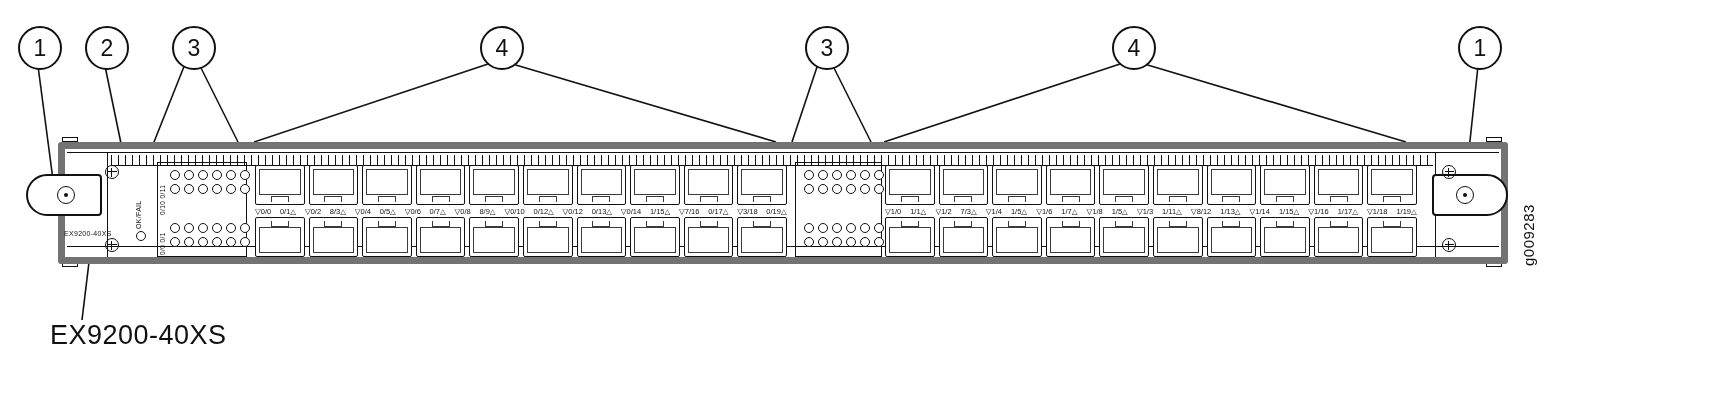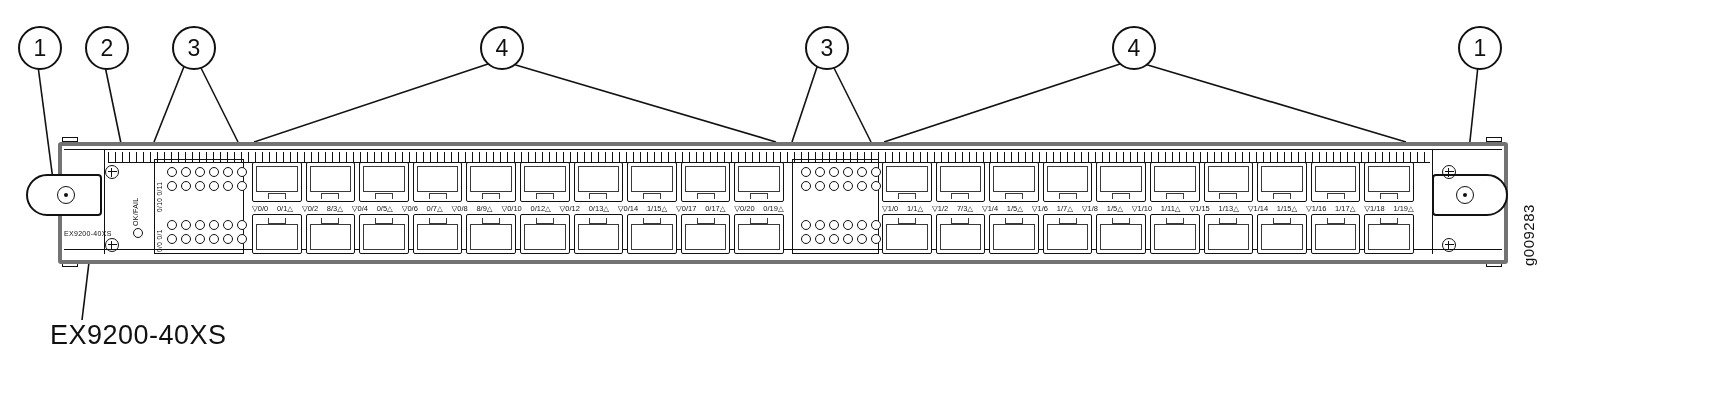--- a/index.html
+++ b/index.html
@@ -14,21 +14,21 @@
     border:2.6px solid #111; border-radius:50%;
     display:flex; align-items:center; justify-content:center;
     font-size:23px; background:#fff; z-index:5;
   }
   
   #leads{position:absolute; left:0; top:0; z-index:1;}
   #leads line{stroke:#111; stroke-width:1.6px;}
   
   #chassis{
     position:absolute; left:58px; top:142px; width:1450px; height:122px;
-    border:4px solid #737373; border-radius:3px; background:#fff; z-index:2; box-sizing:border-box;
+    border:7px solid #737373; border-radius:3px; background:#fff; z-index:2; box-sizing:border-box;
   }
   .innerline-top{position:absolute; left:2px; right:2px; top:3px; border-top:1.2px solid #111;}
   .innerline-bottom{position:absolute; left:2px; right:2px; bottom:10px; border-top:1.2px solid #111;}
   .comb{
     position:absolute; left:46px; top:6px; width:1322px; height:10px;
     background:repeating-linear-gradient(90deg,#111 0,#111 1.2px,transparent 1.2px,transparent 7px);
     border-bottom:1.2px solid #111;
   }
   .bracket-line{position:absolute; top:4px; height:104px; width:0; border-left:1.3px solid #111;}
   
@@ -215,23 +215,23 @@
         <span class="plabel">▽0/6</span>
         <span class="plabel">0/7△</span>
         <span class="plabel">▽0/8</span>
         <span class="plabel">8/9△</span>
         <span class="plabel">▽0/10</span>
         <span class="plabel">0/12△</span>
         <span class="plabel">▽0/12</span>
         <span class="plabel">0/13△</span>
         <span class="plabel">▽0/14</span>
         <span class="plabel">1/15△</span>
-        <span class="plabel">▽0/17</span>
+        <span class="plabel">▽7/16</span>
         <span class="plabel">0/17△</span>
-        <span class="plabel">▽0/20</span>
+        <span class="plabel">▽3/18</span>
         <span class="plabel">0/19△</span>
       </div>
     <div class="port-row bottom" style="left:190px; top:68px">
         <div class="port"></div>
         <div class="port"></div>
         <div class="port"></div>
         <div class="port"></div>
         <div class="port"></div>
         <div class="port"></div>
         <div class="port"></div>
@@ -256,23 +256,23 @@
         <span class="plabel">▽1/0</span>
         <span class="plabel">1/1△</span>
         <span class="plabel">▽1/2</span>
         <span class="plabel">7/3△</span>
         <span class="plabel">▽1/4</span>
         <span class="plabel">1/5△</span>
         <span class="plabel">▽1/6</span>
         <span class="plabel">1/7△</span>
         <span class="plabel">▽1/8</span>
         <span class="plabel">1/5△</span>
-        <span class="plabel">▽1/10</span>
+        <span class="plabel">▽1/3</span>
         <span class="plabel">1/11△</span>
-        <span class="plabel">▽1/15</span>
+        <span class="plabel">▽8/12</span>
         <span class="plabel">1/13△</span>
         <span class="plabel">▽1/14</span>
         <span class="plabel">1/15△</span>
         <span class="plabel">▽1/16</span>
         <span class="plabel">1/17△</span>
         <span class="plabel">▽1/18</span>
         <span class="plabel">1/19△</span>
       </div>
     <div class="port-row bottom" style="left:820px; top:68px">
         <div class="port"></div>

